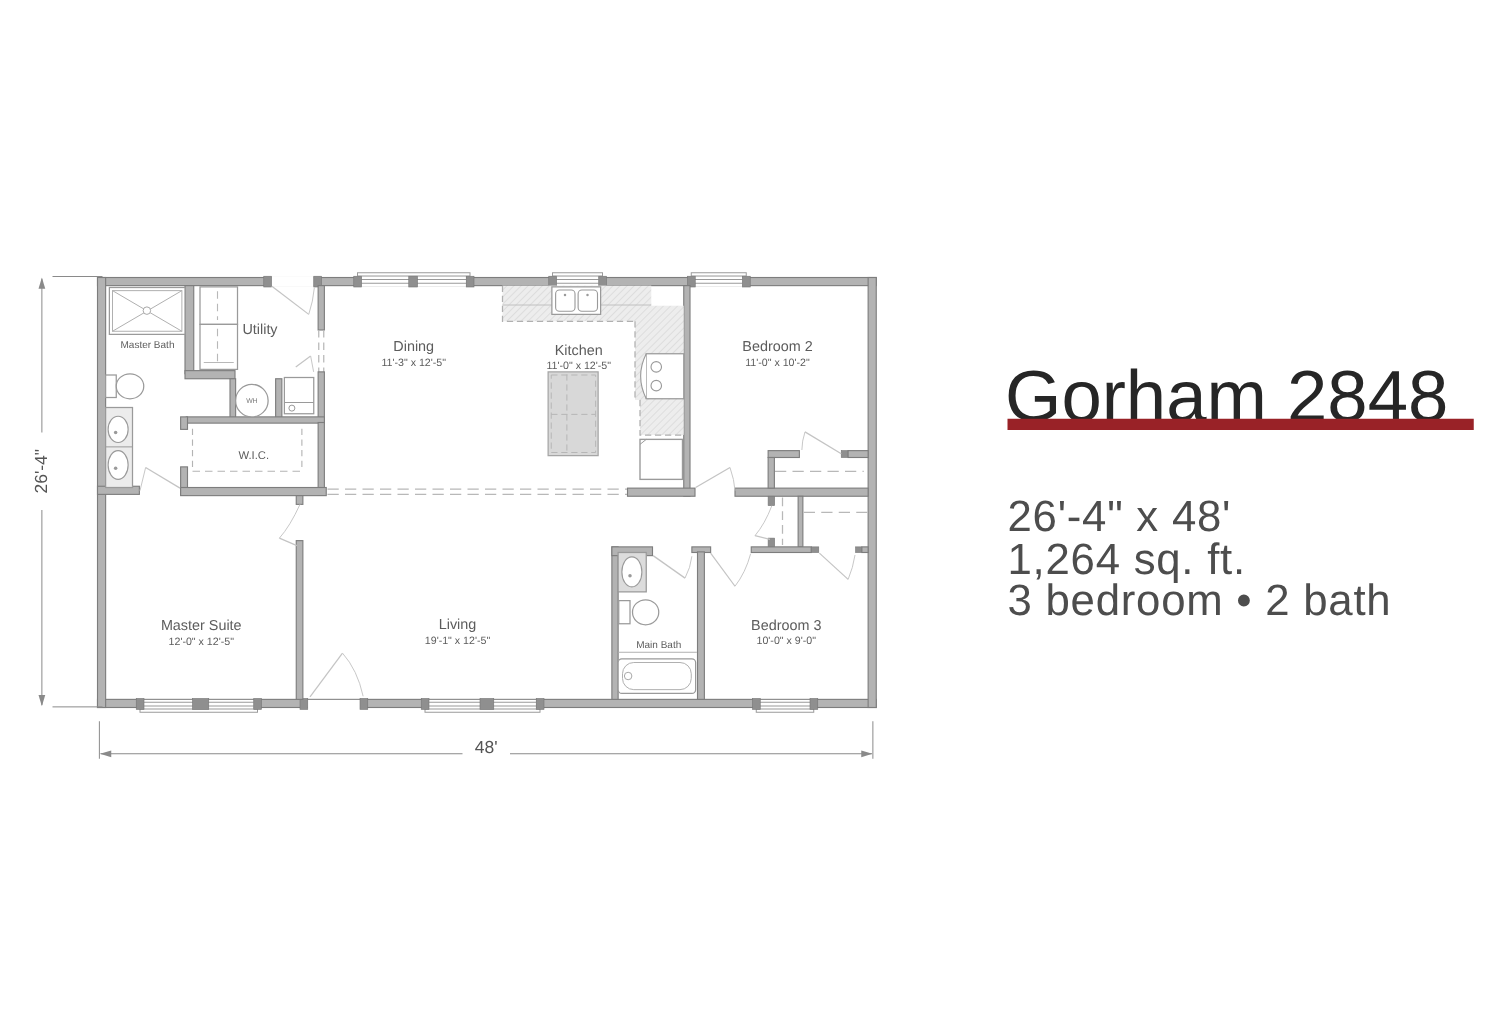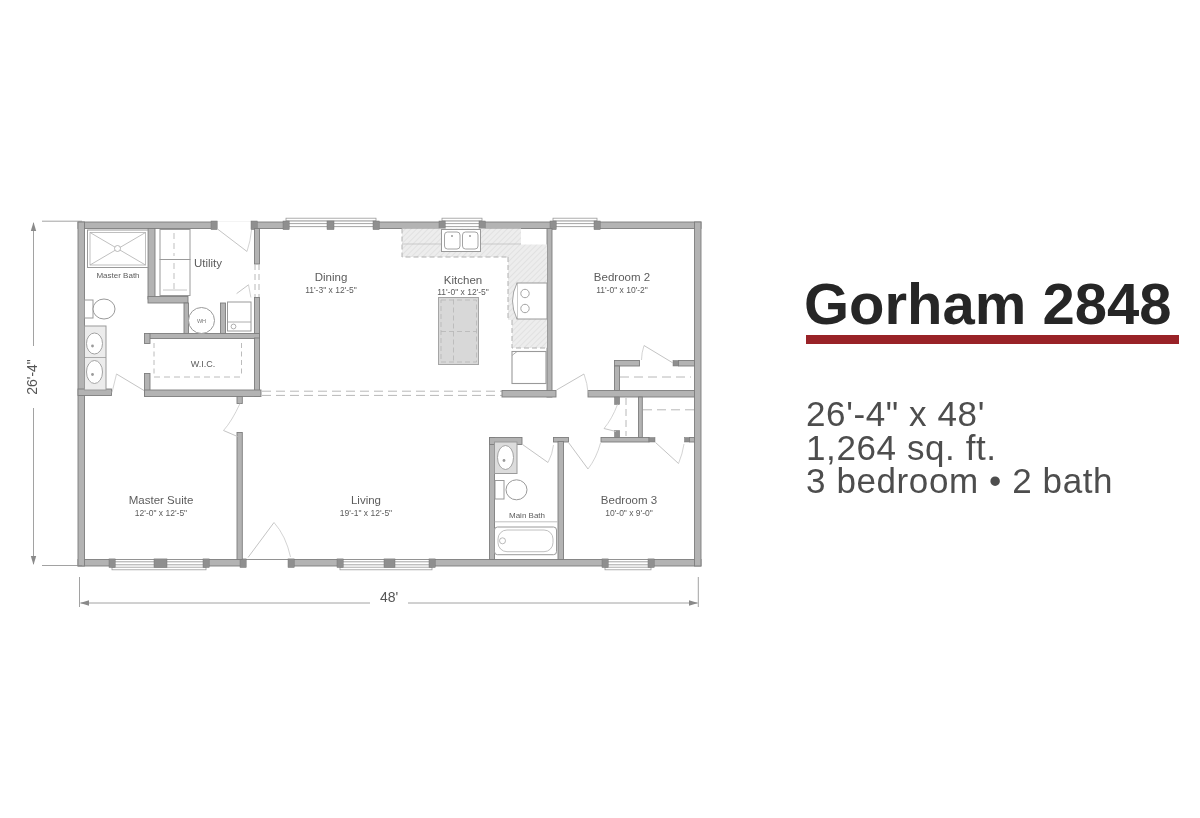--- a/index.html
+++ b/index.html
@@ -1,17 +1,17 @@
 <!DOCTYPE html>
 <html><head>
 <meta charset="utf-8">
 <style>
   html,body{margin:0;padding:0;background:#ffffff;width:1200px;height:818px;overflow:hidden;}
   .abs{position:absolute;}
-  #title{left:804px;top:270px;font-family:"Liberation Sans",sans-serif;font-weight:bold;font-size:58px;color:#262626;letter-spacing:0px;white-space:nowrap;}
+  #title{left:804px;top:284px;font-family:"Liberation Sans",sans-serif;font-weight:normal;font-size:58px;color:#262626;letter-spacing:0px;white-space:nowrap;}
   #bar{left:806px;top:334.5px;width:373px;height:9px;background:#992227;}
   #info{left:806px;top:397px;font-family:"Liberation Sans",sans-serif;font-size:35px;color:#4d4d4d;line-height:33.5px;letter-spacing:0.6px;white-space:nowrap;}
 </style>
 </head>
 <body>
 <svg class="abs" style="left:0;top:0" width="1200" height="818" viewBox="0 0 1200 818" xmlns="http://www.w3.org/2000/svg">
 <defs>
 <pattern id="hatch" width="4" height="4" patternUnits="userSpaceOnUse" patternTransform="rotate(45)">
   <rect width="4" height="4" fill="#ededed"></rect>
   <line x1="0" y1="0" x2="0" y2="4" stroke="#d2d2d2" stroke-width="0.9"></line>

